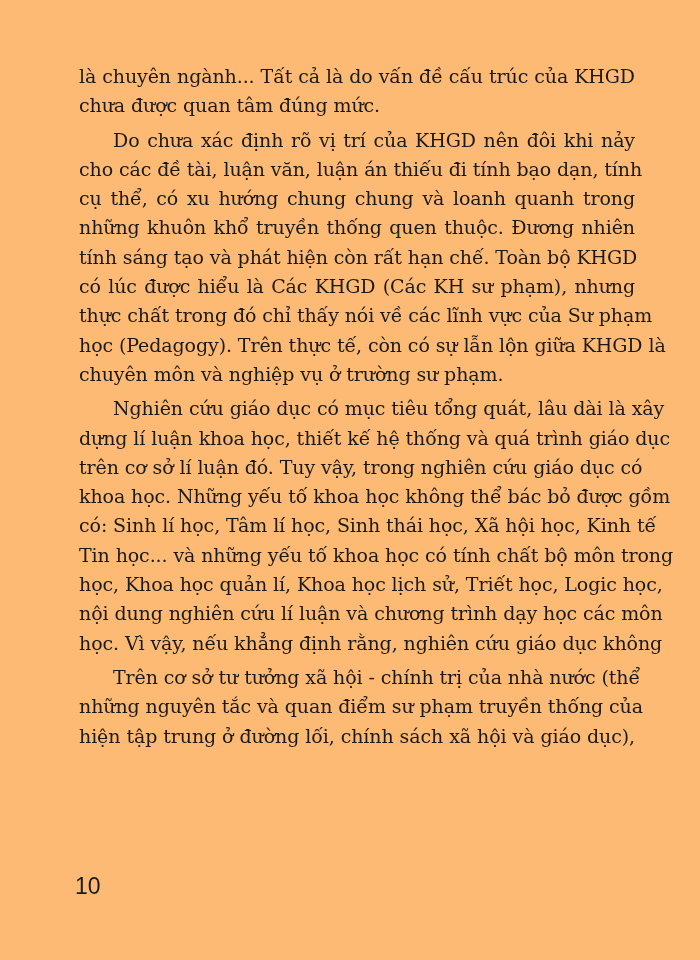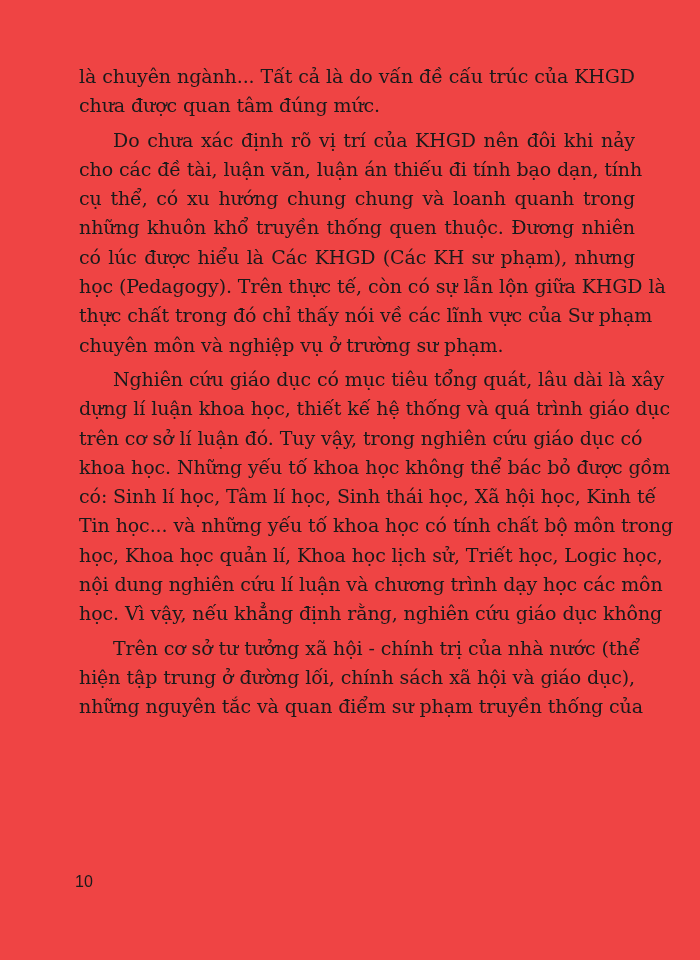--- a/index.html
+++ b/index.html
@@ -1,77 +1,78 @@
 <!DOCTYPE html>
 <html><head>
 <meta charset="utf-8">
 <style>
   html, body { margin: 0; padding: 0; }
   body {
     width: 700px; height: 960px; background: #ffffff; position: relative; overflow: hidden;
     color: #1a1a1a;
   }
   .page {
-    position: absolute; left: 0; top: 0; width: 700px; height: 960px; background: #ef4444;
+    position: absolute; left: 0; top: 0; width: 700px; height: 960px; background: #fdba74;
   }
   .body-text {
     position: absolute; left: 79px; top: 62px; width: 556px;
     font-family: "DejaVu Serif", "Liberation Serif", serif;
     font-size: 19px; letter-spacing: -0.1px;
   }
   .para { margin: 0; }
   .para + .para { margin-top: 5px; }
   .line {
     display: block; height: 29.3px; line-height: 29.3px; white-space: nowrap;
     text-align: justify; text-align-last: justify;
   }
   .line.last { text-align-last: left; }
   .line.indent { padding-left: 34px; }
   .page-number {
     position: absolute; left: 75px; top: 873px;
     font-family: "Liberation Sans", "DejaVu Sans", sans-serif;
-    font-size: 16px; color: #1a1a1a;
+    font-size: 23px; color: #1a1a1a;
   }
 </style>
 </head>
 <body>
 
 <div class="page">
   <div class="body-text">
 
     <p class="para">
       <span class="line">là chuyên ngành... Tất cả là do vấn đề cấu trúc của KHGD</span>
       <span class="line last">chưa được quan tâm đúng mức.</span>
     </p>
 
     <p class="para">
       <span class="line indent">Do chưa xác định rõ vị trí của KHGD nên đôi khi nảy</span>
       <span class="line">cho các đề tài, luận văn, luận án thiếu đi tính bạo dạn, tính</span>
       <span class="line">cụ thể, có xu hướng chung chung và loanh quanh trong</span>
       <span class="line">những khuôn khổ truyền thống quen thuộc. Đương nhiên</span>
+      <span class="line">tính sáng tạo và phát hiện còn rất hạn chế. Toàn bộ KHGD</span>
       <span class="line">có lúc được hiểu là Các KHGD (Các KH sư phạm), nhưng</span>
+      <span class="line">thực chất trong đó chỉ thấy nói về các lĩnh vực của Sư phạm</span>
       <span class="line">học (Pedagogy). Trên thực tế, còn có sự lẫn lộn giữa KHGD là</span>
-      <span class="line">thực chất trong đó chỉ thấy nói về các lĩnh vực của Sư phạm</span>
       <span class="line last">chuyên môn và nghiệp vụ ở trường sư phạm.</span>
     </p>
 
     <p class="para">
       <span class="line indent">Nghiên cứu giáo dục có mục tiêu tổng quát, lâu dài là xây</span>
       <span class="line">dựng lí luận khoa học, thiết kế hệ thống và quá trình giáo dục</span>
       <span class="line">trên cơ sở lí luận đó. Tuy vậy, trong nghiên cứu giáo dục có</span>
       <span class="line">khoa học. Những yếu tố khoa học không thể bác bỏ được gồm</span>
       <span class="line">có: Sinh lí học, Tâm lí học, Sinh thái học, Xã hội học, Kinh tế</span>
       <span class="line">Tin học... và những yếu tố khoa học có tính chất bộ môn trong</span>
       <span class="line">học, Khoa học quản lí, Khoa học lịch sử, Triết học, Logic học,</span>
       <span class="line">nội dung nghiên cứu lí luận và chương trình dạy học các môn</span>
       <span class="line">học. Vì vậy, nếu khẳng định rằng, nghiên cứu giáo dục không</span>
     </p>
 
     <p class="para">
       <span class="line indent">Trên cơ sở tư tưởng xã hội - chính trị của nhà nước (thể</span>
+      <span class="line">những nguyên tắc và quan điểm sư phạm truyền thống của</span>
       <span class="line">hiện tập trung ở đường lối, chính sách xã hội và giáo dục),</span>
-      <span class="line">những nguyên tắc và quan điểm sư phạm truyền thống của</span>
     </p>
 
   </div>
 
   <div class="page-number">10</div>
 </div>
 
 </body></html>

